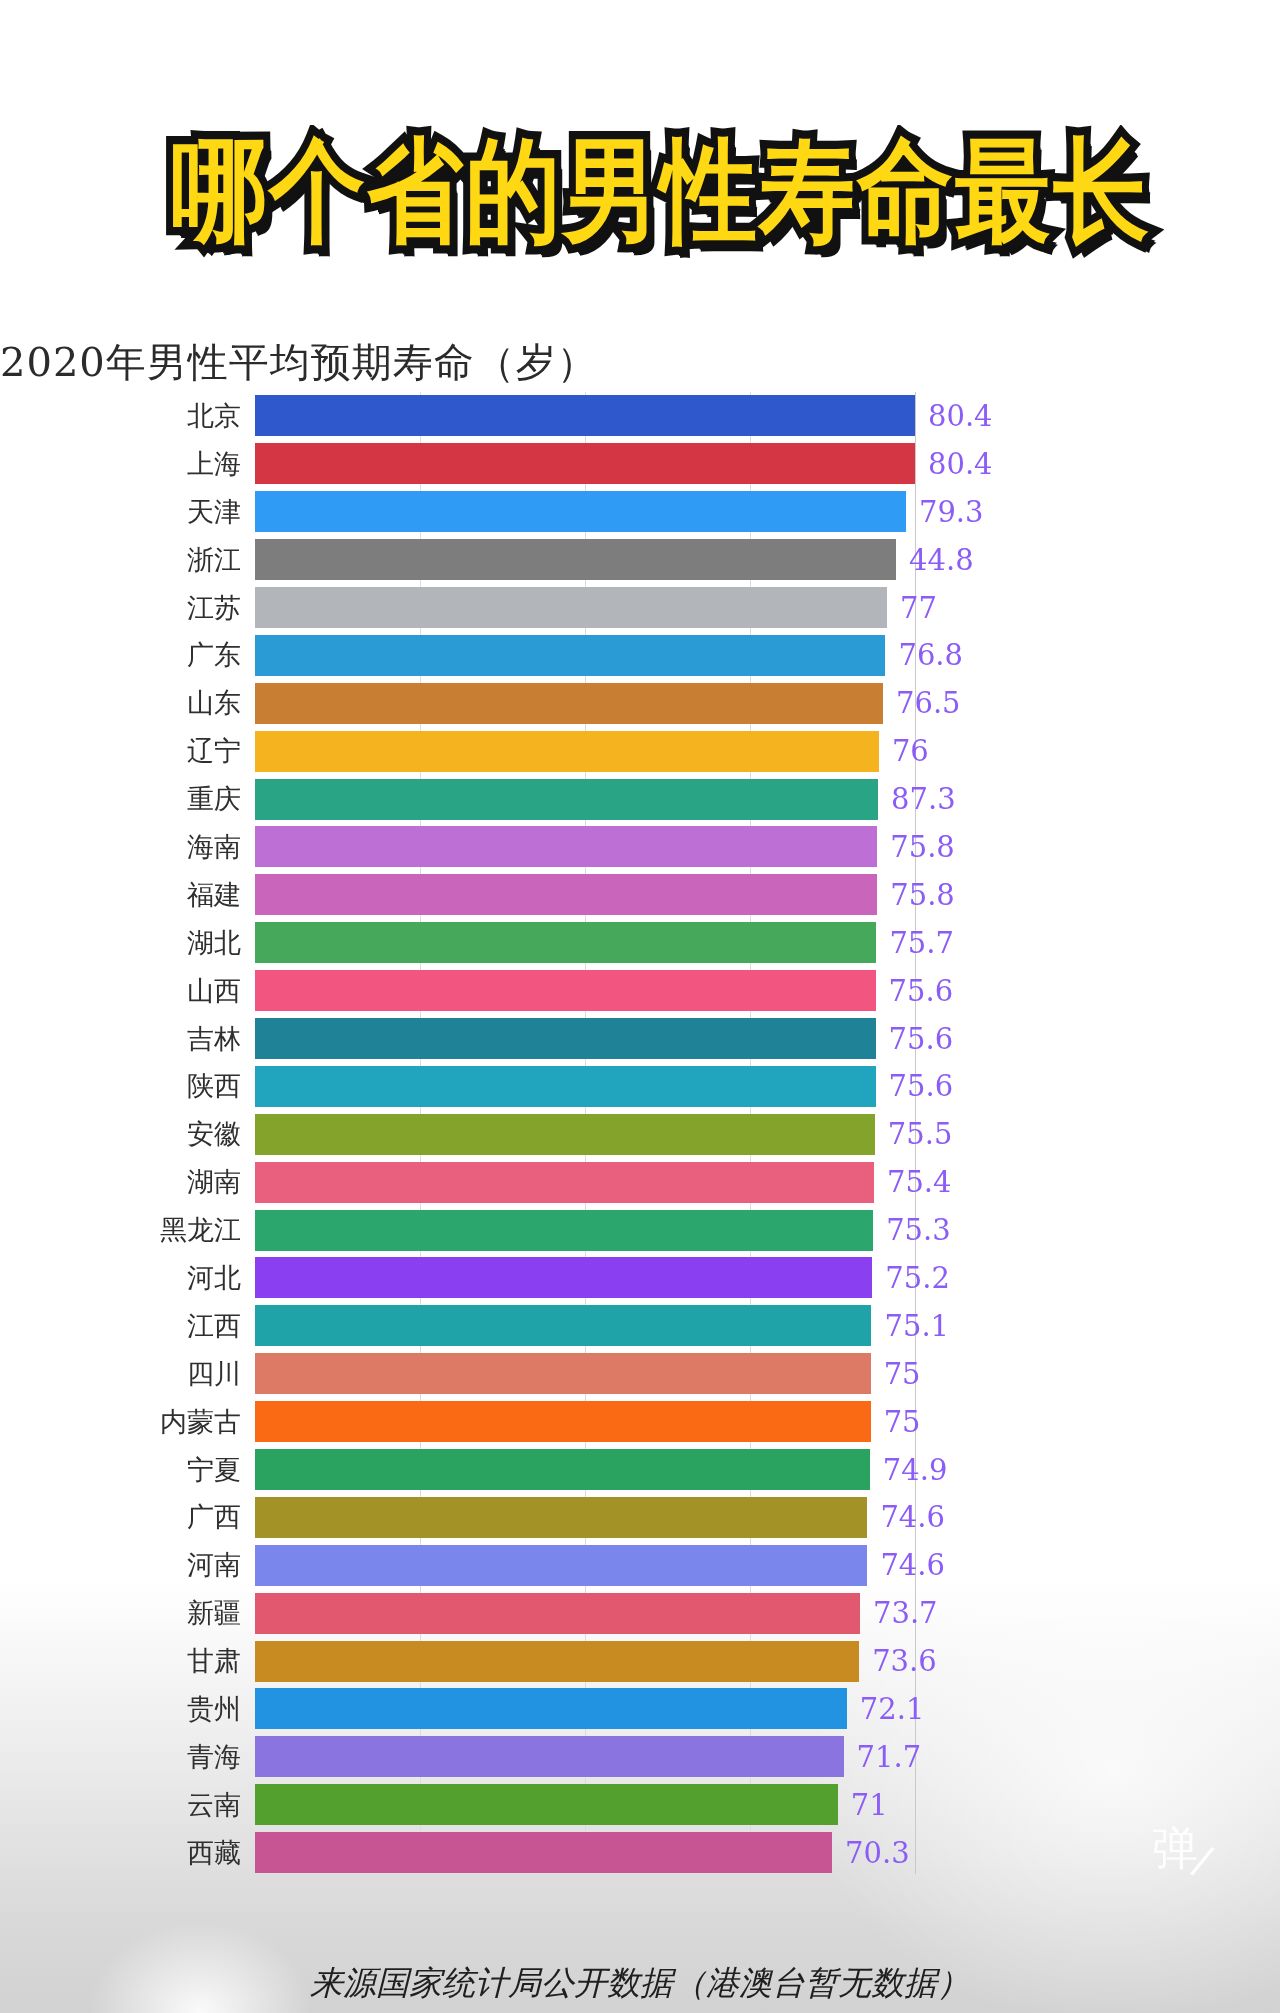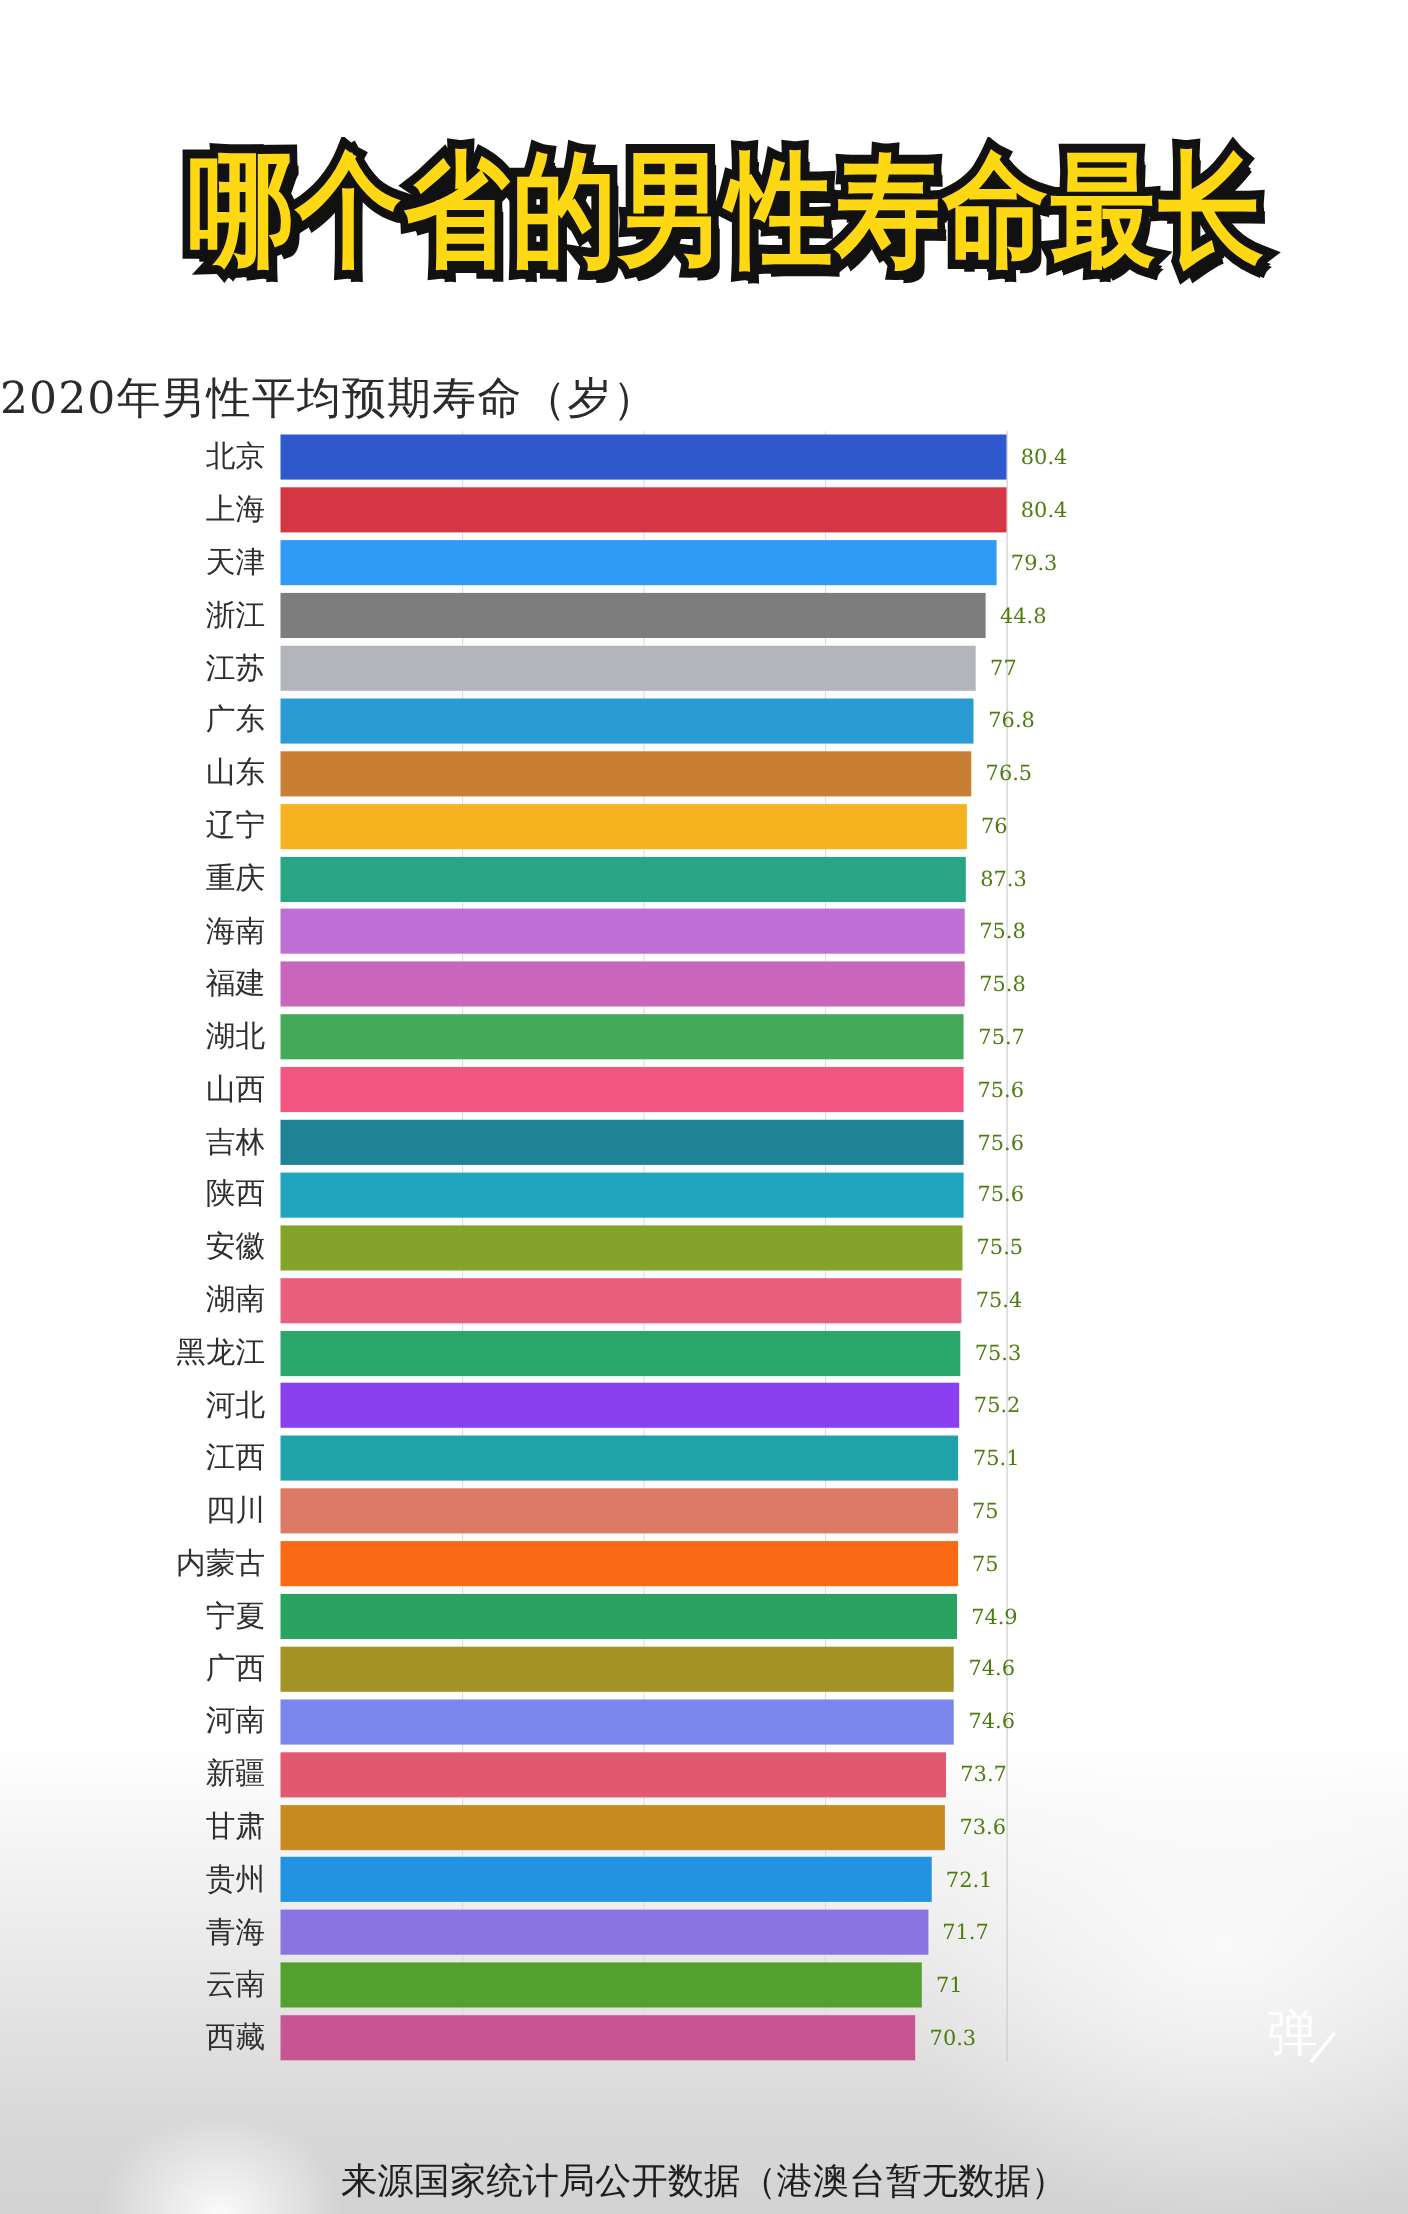--- a/index.html
+++ b/index.html
@@ -134,37 +134,38 @@
     height: 100%;
     display: flex;
     align-items: center;
   }
   .bar {
     height: 41px;
     border-radius: 0;
   }
   .bar-value {
     font-family: "DejaVu Serif", "Liberation Serif", serif;
-    font-size: 19px;
+    font-size: 29px;
     line-height: 32px;
-    color: #4d7c0f;
+    color: #8b5cf6;
     margin-left: 13px;
     white-space: nowrap;
   }
 
   
   #footer {
     position: absolute;
     left: 0; right: 0;
     bottom: 8px;
     text-align: center;
     font-family: "DejaVu Serif", "Liberation Serif", serif;
     font-size: 33px;
     line-height: 44px;
     color: #1f1f1f;
+    font-style: italic;
   }
 
   
   #watermark {
     position: absolute;
     left: 1152px;
     top: 1822px;
     font-family: "DejaVu Sans", "Liberation Sans", sans-serif;
     font-size: 46px;
     line-height: 52px;

